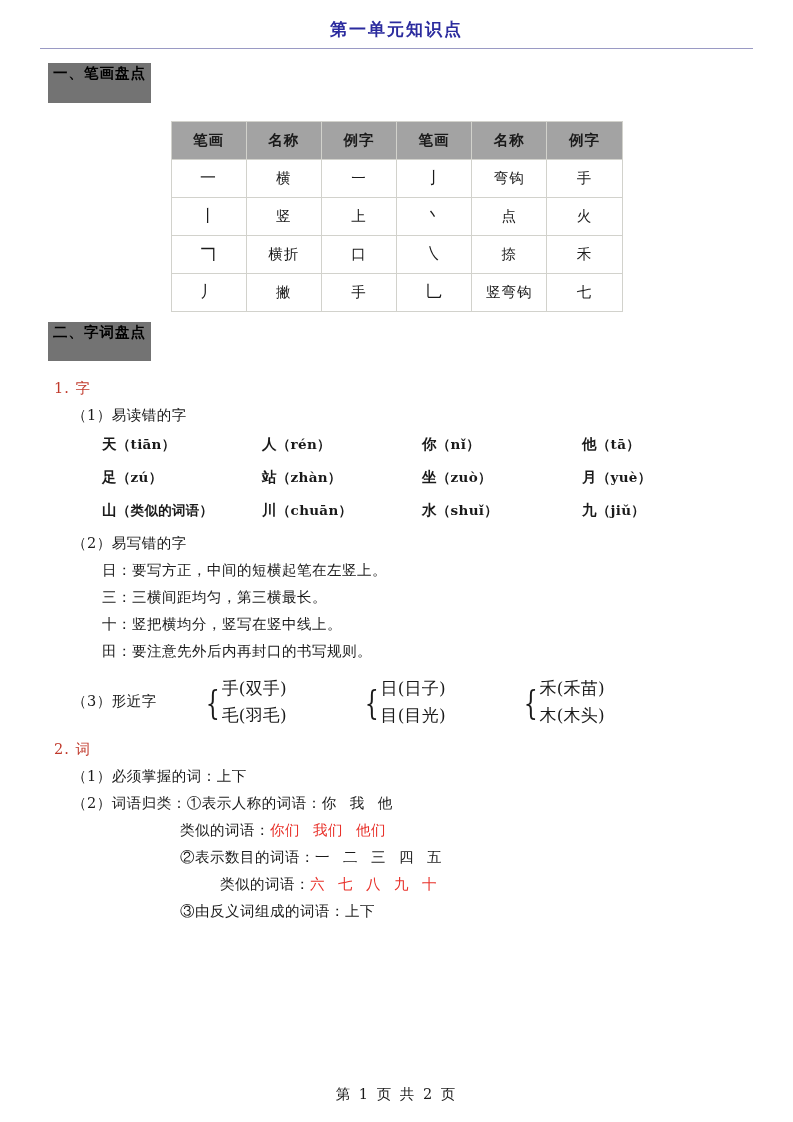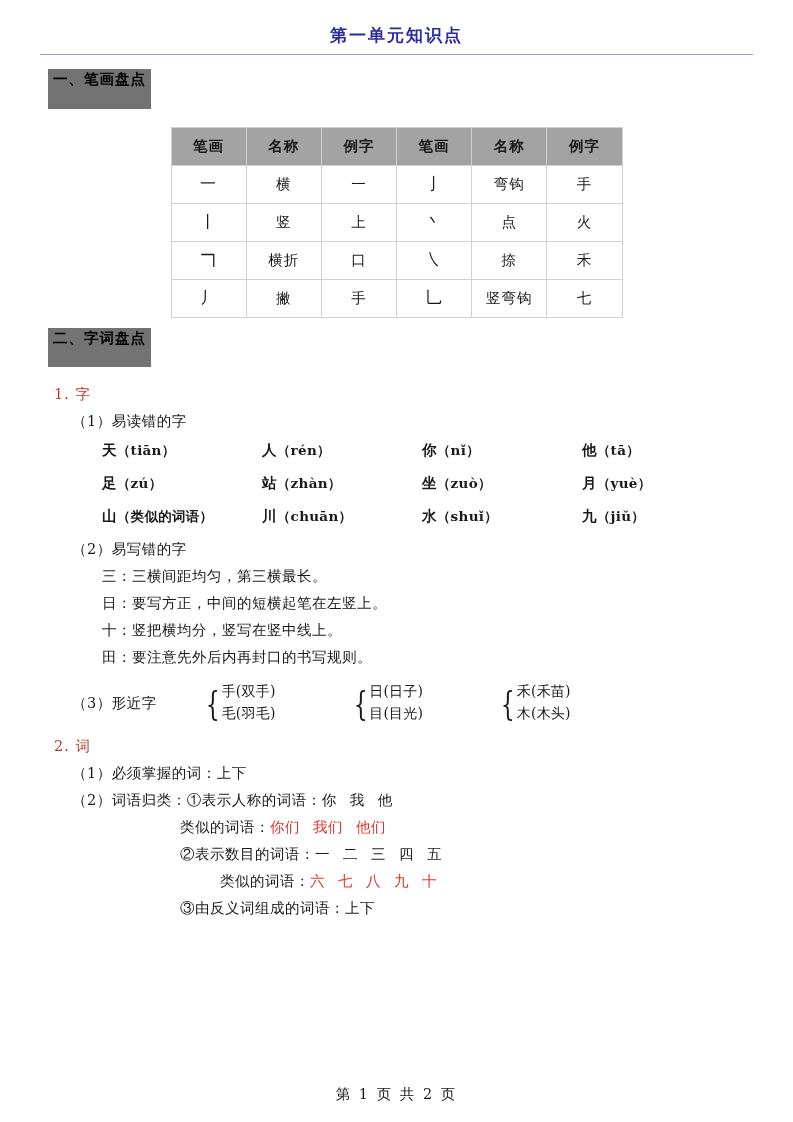--- a/index.html
+++ b/index.html
@@ -23,21 +23,21 @@
     padding: 0 40px;
   }
 
   
   .doc-title {
     text-align: center;
     color: #2b2b9e;
     font-size: 17px;
     font-weight: bold;
     letter-spacing: 2px;
-    padding-top: 24px;
+    padding-top: 18px;
     padding-bottom: 7px;
   }
   .title-rule {
     border: none;
     border-top: 1px solid #9a9ac4;
     margin: 0 0 14px 0;
     height: 0;
   }
 
   
@@ -166,21 +166,21 @@
     line-height: 1;
     font-family: "DejaVu Serif", serif;
     transform: scaleX(0.65);
     color: #1a1a1a;
     margin-right: -2px;
   }
   .brace-lines {
     display: flex;
     flex-direction: column;
     justify-content: center;
-    font-size: 14px;
+    font-size: 17px;
     line-height: 1.55;
     letter-spacing: 0.2px;
   }
 
   
   .footer {
     position: absolute;
     left: 0;
     right: 0;
     bottom: 18px;
@@ -298,22 +298,22 @@
       <div class="pinyin-cell">
         <span class="han">水</span><span class="py">（shuǐ）</span>
       </div>
       <div class="pinyin-cell">
         <span class="han">九</span><span class="py">（jiǔ）</span>
       </div>
     </div>
   </div>
 
   <div class="lvl1">（2）易写错的字</div>
+  <div class="lvl2">日：要写方正，中间的短横起笔在左竖上。</div>
   <div class="lvl2">三：三横间距均匀，第三横最长。</div>
-  <div class="lvl2">日：要写方正，中间的短横起笔在左竖上。</div>
   <div class="lvl2">十：竖把横均分，竖写在竖中线上。</div>
   <div class="lvl2">田：要注意先外后内再封口的书写规则。</div>
 
   <div class="xingjin-row">
     <div class="xingjin-label">（3）形近字</div>
 
     <div class="brace-group">
       <span class="brace">{</span>
       <span class="brace-lines">
         <span>手(双手)</span>

